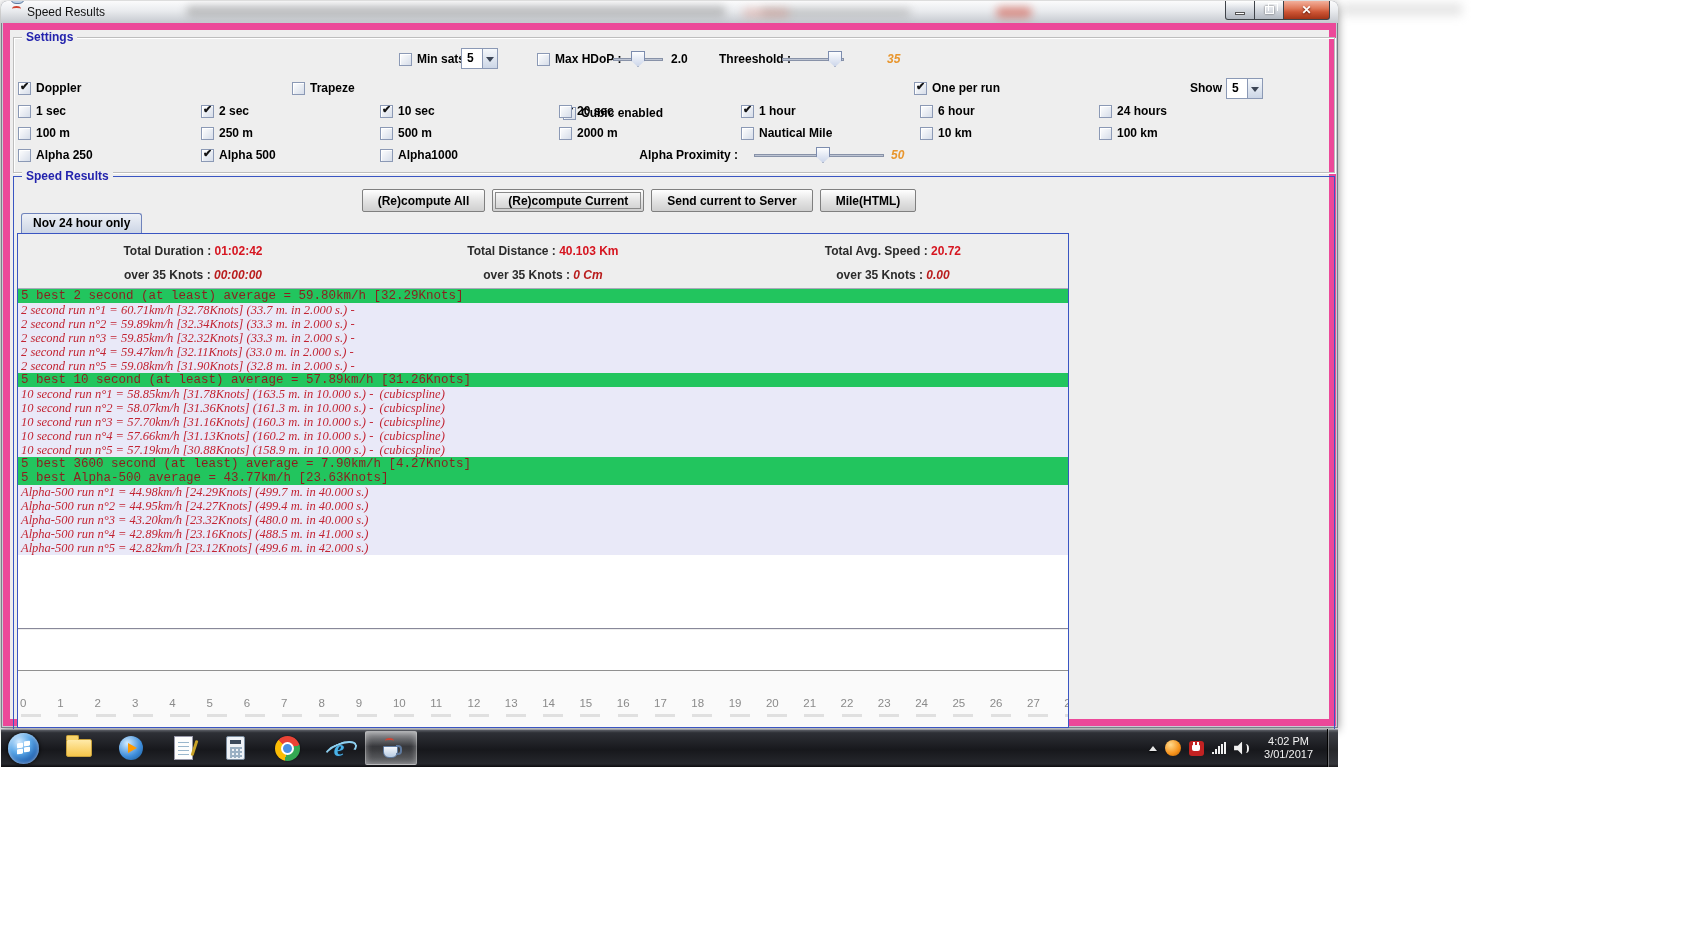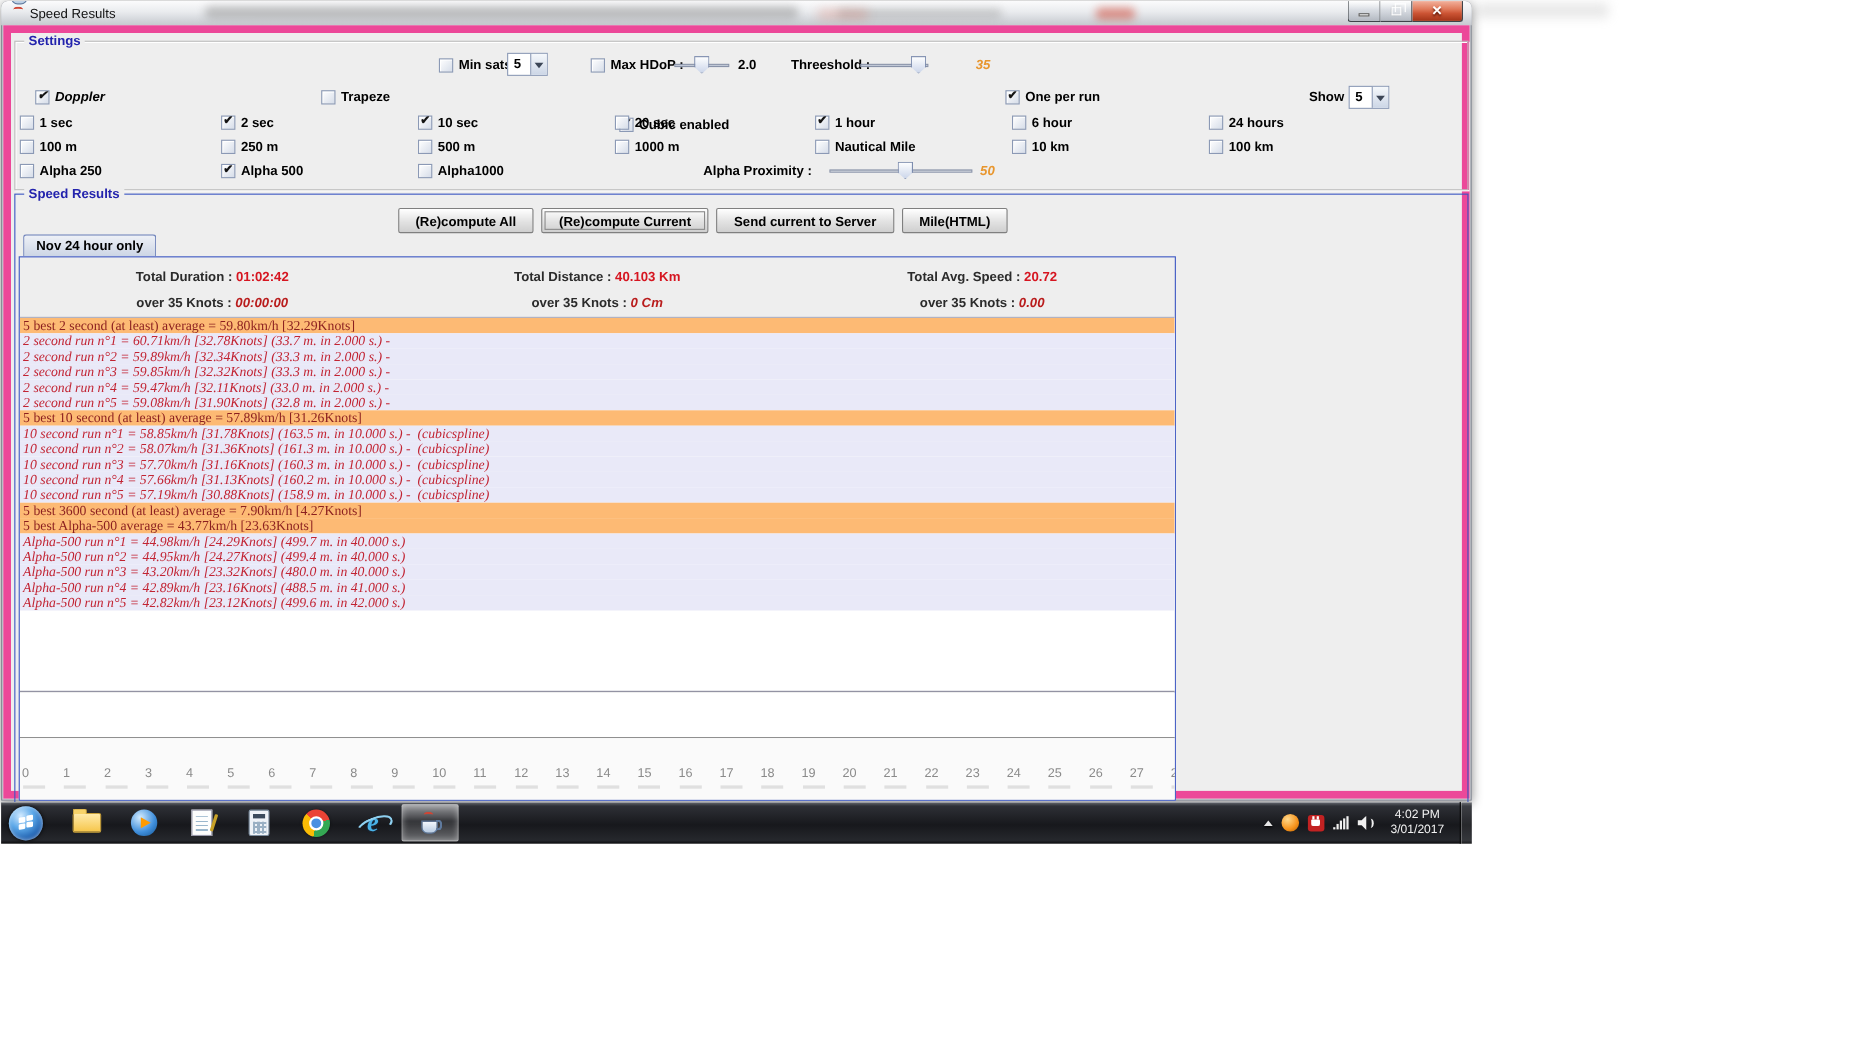--- a/index.html
+++ b/index.html
@@ -64,21 +64,21 @@
         border:1px solid #8b99b5; box-shadow:inset 1px 1px 0 #fff; position:relative; flex:0 0 auto; }
   .cb.checked::after { content:"✔"; position:absolute; left:1px; top:-3px; font-size:11px; color:#141414; font-weight:bold; }
   .cb-label { font-weight:bold; font-size:12px; color:#000; white-space:nowrap; }
 
   .abs { position:absolute; }
   
   .p-minsats { left:385px; } .p-minsats-combo { left:447px; }
   .p-hdop { left:523px; } .p-hdop-slider { left:599px; width:50px; } .p-hdop-val { left:657px; }
   .p-thresh-label { left:705px; } .p-thresh-slider { left:768px; width:62px; } .p-thresh-val { left:873px; }
   
-  .flagrow > span.cb-item:nth-of-type(1) { position:absolute; left:18px;font-style:italic; }
+  .flagrow > span.cb-item:nth-of-type(1) { position:absolute; left:4px; }
   .flagrow > span.cb-item:nth-of-type(2) { position:absolute; left:278px; }
   .flagrow > span.cb-item:nth-of-type(3) { position:absolute; left:549px;margin-top:25px; }
   .flagrow > span.cb-item:nth-of-type(4) { position:absolute; left:900px; }
   .p-show-label { left:1176px; top:2px; font-weight:bold; font-size:12px; }
   .p-show-combo { left:1212px; width:44px; }
   
   .cbgrid { position:absolute; left:0; right:0; display:grid;
             grid-template-columns:183px 179px 179px 182px 179px 179px 1fr; padding-left:4px; }
   
   .p-alpha-label { left:558px; width:166px; text-align:right; top:2px; font-weight:bold; font-size:12px; }
@@ -120,21 +120,21 @@
   .sr1 { top:10px; } .sr2 { top:34px; }
   .sumcell { position:absolute; width:33.33%; text-align:center; font-weight:bold; font-size:12px; color:#2b2b2b; }
   .sc1 { left:0; } .sc2 { left:33.33%; } .sc3 { left:66.66%; }
   .sumval { color:#d61520; }
   .sumval.orange { color:#b91c1c; font-style:italic; }
 
   .rlist { position:absolute; left:0; right:0; top:54px; height:341px; background:#ffffff;
            border-top:1px solid #aab; border-bottom:1px solid #889; overflow:hidden; }
   .rline { height:14px; line-height:14px; padding-left:3px; font-size:12.5px;
            font-family:"Liberation Serif", serif; white-space:pre; }
-  .rline.header { color:#8b1f1f; background:#fdba74; }
+  .rline.header { color:#8b1f1f; background:#22c55e;font-family:Liberation Mono, monospace; }
   .rline.run { color:#c22433; background:#e9e9f8; font-style:italic; }
 
   .plot { position:absolute; left:0; right:0; top:396px; height:40px; background:#ffffff; }
   .axis { position:absolute; left:0; right:0; top:436px; height:1px; background:#909090; }
   .rulerarea { position:absolute; left:0; right:0; top:437px; bottom:0; background:#fafafa; }
   .ruler { position:absolute; left:2px; top:26px; display:flex; }
   .tick { width:37.3px; font-size:11.5px; color:#8a8a8a; position:relative; flex:0 0 auto; }
   .tick::after { content:""; position:absolute; left:1px; top:17px; width:20px; height:3px; background:#e0e0e0; }
 
   
@@ -345,21 +345,21 @@
               <span class="cb-label">250 m</span>
             </span>
 
             <span class="cb-item">
               <span class="cb"></span>
               <span class="cb-label">500 m</span>
             </span>
 
             <span class="cb-item">
               <span class="cb"></span>
-              <span class="cb-label">1000 m</span>
+              <span class="cb-label">2000 m</span>
             </span>
 
             <span class="cb-item">
               <span class="cb"></span>
               <span class="cb-label">Nautical Mile</span>
             </span>
 
             <span class="cb-item">
               <span class="cb"></span>
               <span class="cb-label">10 km</span>

